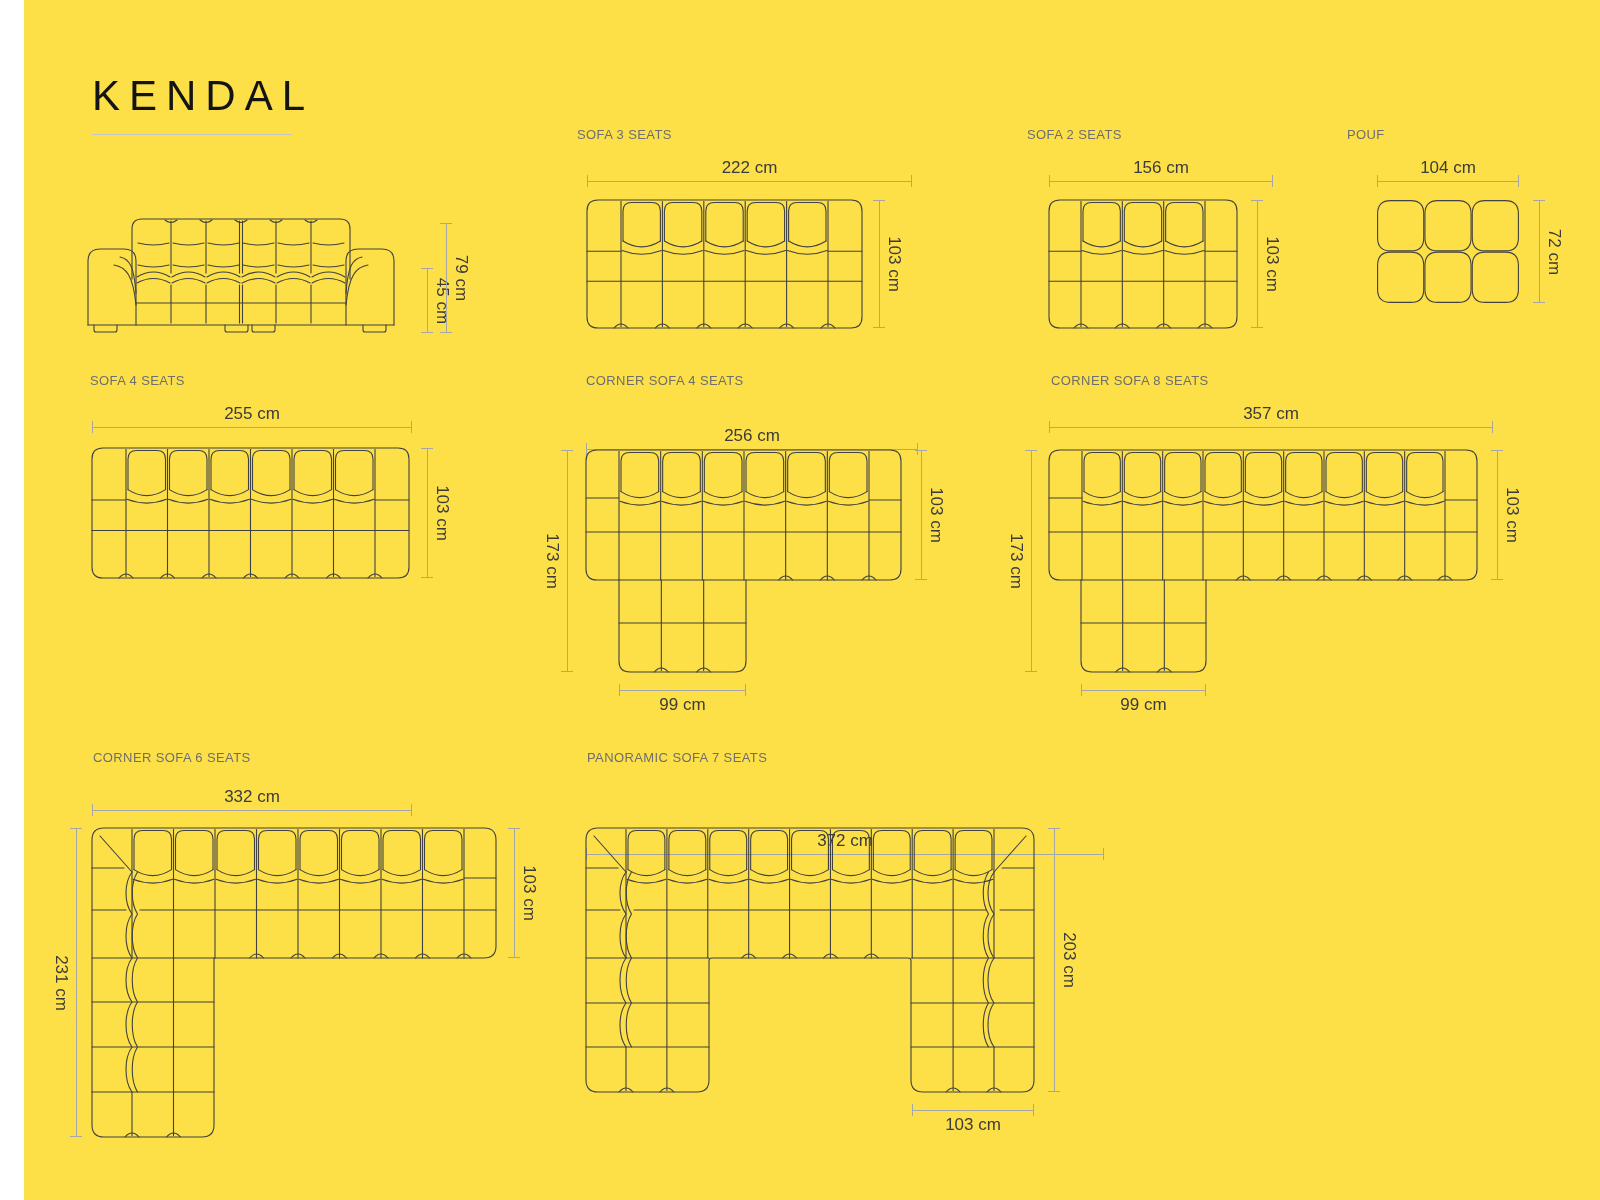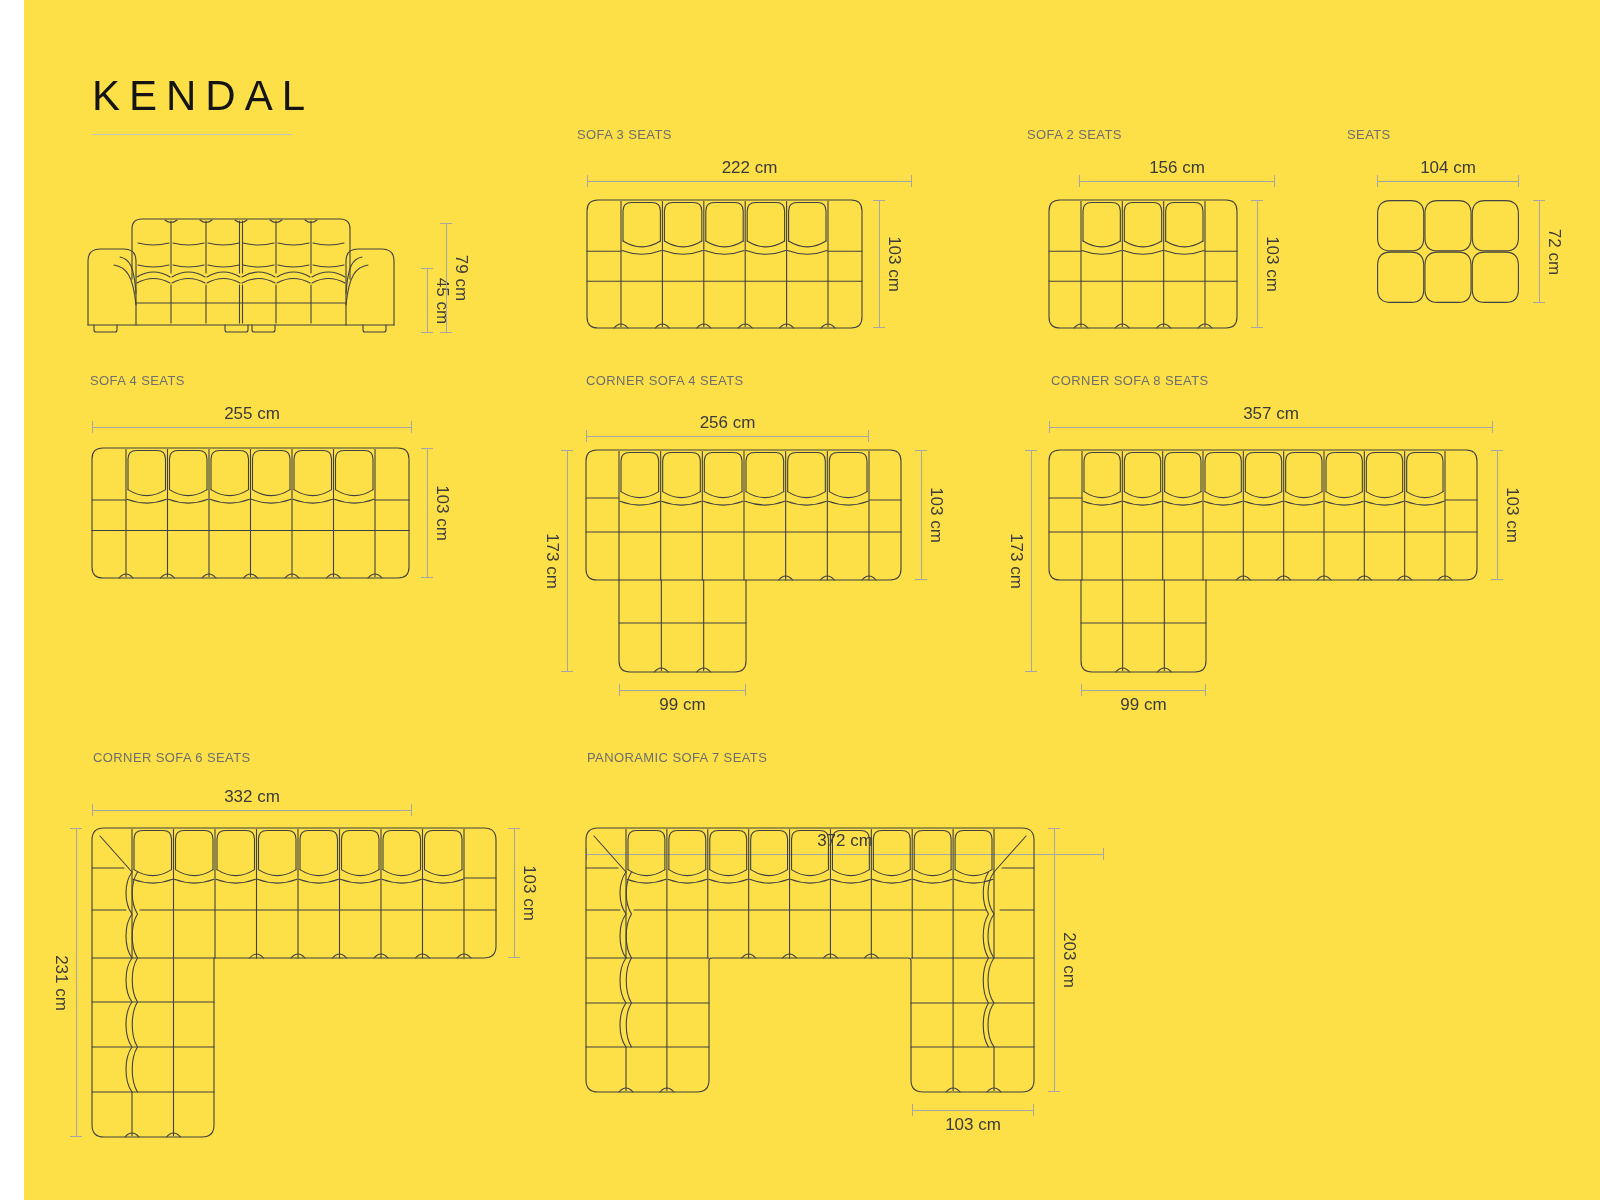--- a/index.html
+++ b/index.html
@@ -168,21 +168,21 @@
       <i class="bar"></i>
         <i class="tk t"></i>
         <i class="tk b"></i>
       <span class="dlab">103 cm</span>
     </div>
   </section>
 
   
   <section>
     <div class="slabel" style="left:1003px;top:127px">SOFA 2 SEATS</div>
-    <div class="dimh" style="left:1055px;top:175px;width:196px">
+    <div class="dimh" style="left:1025px;top:175px;width:224px">
       <span class="dlab">156 cm</span>
       <i class="bar"></i>
         <i class="tk l"></i>
         <i class="tk r"></i>
     </div>
     <div class="drawing" id="d-sofa2" style="left:1025px;top:200px;width:188px;height:128px">
         <svg viewBox="0 0 188 128" width="188" height="128">
           <path d="M 11,0 H 177 Q 188,0 188,11 V 117 Q 188,128 177,128 H 11 Q 0,128 0,117 V 11 Q 0,0 11,0 Z" class="ln"></path>
           <path d="M 32,1.5 L 32,126.5" class="ln"></path>
           <path d="M 73.33333333333334,1.5 L 73.33333333333334,126.5" class="ln"></path>
@@ -209,21 +209,21 @@
     <div class="dimv" style="left:1227px;top:200px;height:128px">
       <i class="bar"></i>
         <i class="tk t"></i>
         <i class="tk b"></i>
       <span class="dlab">103 cm</span>
     </div>
   </section>
 
   
   <section>
-    <div class="slabel" style="left:1323px;top:127px">SEATS</div>
+    <div class="slabel" style="left:1323px;top:127px">POUF</div>
     <div class="dimh" style="left:1353px;top:175px;width:142px">
       <span class="dlab">104 cm</span>
       <i class="bar"></i>
         <i class="tk l"></i>
         <i class="tk r"></i>
     </div>
     <div class="drawing" id="d-pouf" style="left:1353px;top:200px;width:142px;height:103px">
         <svg viewBox="0 0 142 103" width="142" height="103">
           <path d="M 13.6,0.6 H 33.733333333333334 Q 46.733333333333334,0.6 46.733333333333334,13.6 V 37.9 Q 46.733333333333334,50.9 33.733333333333334,50.9 H 13.6 Q 0.6,50.9 0.6,37.9 V 13.6 Q 0.6,0.6 13.6,0.6 Z" class="ln"></path>
           <path d="M 13.6,52.1 H 33.733333333333334 Q 46.733333333333334,52.1 46.733333333333334,65.1 V 89.4 Q 46.733333333333334,102.4 33.733333333333334,102.4 H 13.6 Q 0.6,102.4 0.6,89.4 V 65.1 Q 0.6,52.1 13.6,52.1 Z" class="ln"></path>
@@ -294,21 +294,21 @@
       <i class="bar"></i>
         <i class="tk t"></i>
         <i class="tk b"></i>
       <span class="dlab">103 cm</span>
     </div>
   </section>
 
   
   <section>
     <div class="slabel" style="left:562px;top:373px">CORNER SOFA 4 SEATS</div>
-    <div class="dimh" style="left:562px;top:430px;width:283px">
+    <div class="dimh" style="left:562px;top:443px;width:332px">
       <span class="dlab">256 cm</span>
       <i class="bar"></i>
         <i class="tk l"></i>
         <i class="tk r"></i>
     </div>
     <div class="drawing" id="d-corner4" style="left:562px;top:450px;width:315px;height:222px">
         <svg viewBox="0 0 315 222" width="315" height="222">
           <path d="M 11,0 H 304 Q 315,0 315,11 V 119 Q 315,130 304,130 H 160 V 211 Q 160,222 149,222 H 44 Q 33,222 33,211 V 130 H 11 Q 0,130 0,119 V 11 Q 0,0 11,0 Z" class="ln"></path>
           <path d="M 33,1.5 L 33,130" class="ln"></path>
           <path d="M 74.66666666666666,1.5 L 74.66666666666666,130" class="ln"></path>

